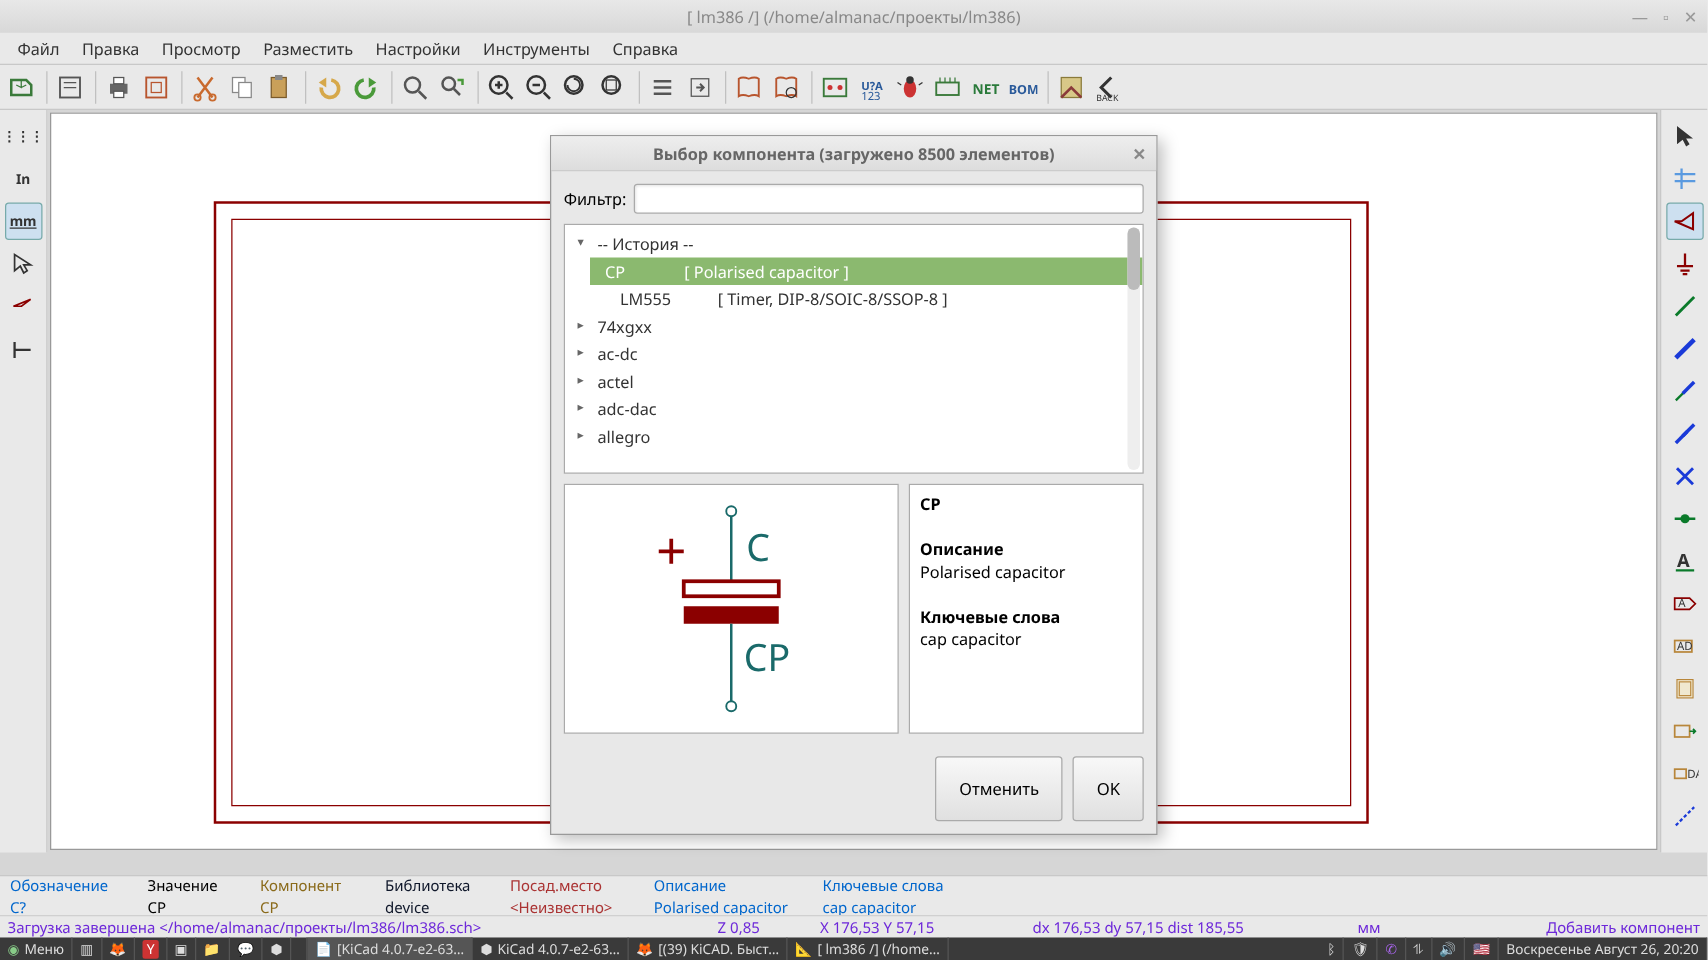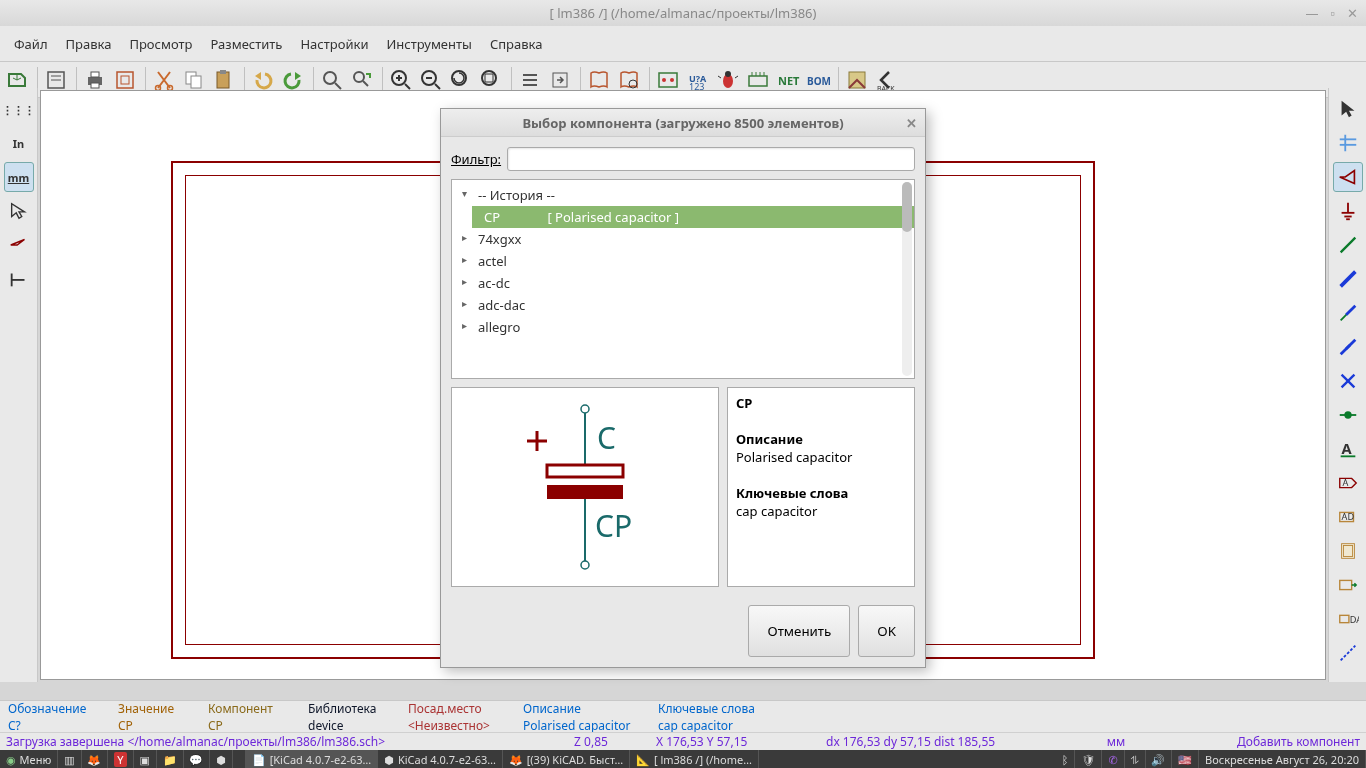--- a/index.html
+++ b/index.html
@@ -1,19 +1,19 @@
 <!DOCTYPE html>
 <html><head>
 <meta charset="utf-8">
 <style>
 * { margin:0; padding:0; box-sizing:border-box; font-family:"Noto Sans",Arial,sans-serif; }
 body { width:1366px; height:768px; background:#d6d6d6; overflow:hidden; position:relative; font-size:13px; }
 .titlebar { height:26px; background:linear-gradient(#e8e8e8,#d8d8d8); display:flex; align-items:center; justify-content:center; position:relative; color:#888; }
 .titlebar .winbtns { position:absolute; right:8px; top:4px; display:flex; gap:12px; color:#999; }
-.menubar { height:36px; background:#e9e9e9; border-bottom:1px solid #c8c8c8; display:flex; align-items:center; padding:0 6px; gap:2px; }
+.menubar { height:26px; background:#e9e9e9; border-bottom:1px solid #c8c8c8; display:flex; align-items:center; padding:0 6px; gap:2px; }
 .menubar span { padding:3px 8px; color:#333; }
 .toolbar { height:36px; background:#e9e9e9; border-bottom:1px solid #c8c8c8; display:flex; align-items:center; padding:0 4px; gap:2px; }
 .tbbtn { width:28px; height:28px; display:flex; align-items:center; justify-content:flex-start; border:1px solid transparent; border-radius:3px; }
 .tbsep { width:1px; height:26px; background:#c0c0c0; margin:0 3px; }
 .workarea { position:absolute; top:88px; left:0; right:0; bottom:86px; display:flex; }
 .leftbar { width:38px; background:#e9e9e9; border-right:1px solid #c8c8c8; display:flex; flex-direction:column; align-items:center; padding-top:6px; gap:4px; }
 .leftbtn { width:30px; height:30px; display:flex; align-items:center; justify-content:center; font-size:11px; font-weight:bold; color:#333; border:1px solid transparent; border-radius:3px; }
 .canvas { flex:1; background:#fff; position:relative; border:1px solid #999; margin:2px; }
 .sheet { position:absolute; left:130px; top:70px; right:230px; bottom:20px; border:2px solid #8b0000; }
 .sheet-inner { position:absolute; left:12px; top:12px; right:12px; bottom:12px; border:1px solid #8b0000; }
@@ -22,21 +22,21 @@
 .statusgrid { position:absolute; bottom:36px; left:0; right:0; height:32px; background:#e9e9e9; border-top:1px solid #c8c8c8; display:flex; font-size:12px;margin-top:28px; }
 .statcell { padding:2px 8px; display:flex; flex-direction:column; justify-content:center; }
 .statusbar2 { position:absolute; bottom:18px; left:0; right:0; height:18px; background:#e9e9e9; border-top:1px solid #d0d0d0; display:flex; align-items:center; padding:0 6px; font-size:12px; color:#6d28d9; }
 .taskbar { position:absolute; bottom:0; left:0; right:0; height:18px; background:#3a3a3a; display:flex; align-items:center; color:#ddd; font-size:11px; }
 .taskbar .tbitem { padding:0 6px; border-right:1px solid #555; height:100%; display:flex; align-items:center; gap:4px; }
 
 .dialog { position:absolute; left:440px; top:108px; width:486px; background:#e8e8e8; border:1px solid #999; box-shadow:4px 4px 12px rgba(0,0,0,0.25); }
 .dlgtitle { height:28px; display:flex; align-items:center; justify-content:center; background:linear-gradient(#eee,#ddd); color:#666; font-weight:bold; position:relative; border-bottom:1px solid #ccc; }
 .dlgtitle .x { position:absolute; right:8px; top:5px; color:#888; font-weight:bold; }
 .dlgbody { padding:10px; }
-.filterrow { display:flex; align-items:center; gap:6px; margin-bottom:8px;text-decoration:underline; }
+.filterrow { display:flex; align-items:center; gap:6px; margin-bottom:8px; }
 .filterrow input { flex:1; height:24px; border:1px solid #aaa; border-radius:3px; background:#fff; padding:0 6px; box-shadow:inset 1px 1px 2px rgba(0,0,0,0.1); }
 .treebox { border:1px solid #aaa; background:#fff; height:200px; overflow:auto; font-family:monospace; font-size:13px; padding:4px 0; position:relative; }
 .treerow { padding:2px 8px 2px 26px; white-space:pre; color:#333; position:relative; }
 .treerow.expander::before { content:"▸"; position:absolute; left:10px; color:#666; font-size:10px; }
 .treerow.histhead::before { content:"▾"; position:absolute; left:10px; color:#666; font-size:10px; }
 .treerow.sel { background:#8bb96f; color:#fff; margin-left:20px; padding-left:12px; }
 .treerow.child { padding-left:44px; }
 .previewrow { display:flex; gap:8px; margin-top:8px; }
 .previewbox { width:268px; height:200px; border:1px solid #aaa; background:#fff; display:flex; align-items:center; justify-content:center; }
 .infobox { flex:1; height:200px; border:1px solid #aaa; background:#fff; padding:6px 8px; font-size:13px; }
@@ -391,21 +391,21 @@
         </svg>
       </div>
   </div>
 </div>
 
 <div class="statusgrid">
   <div class="statcell" style="width:110px;color:#0066cc">
       <span>Обозначение</span>
       <span>C?</span>
     </div>
-  <div class="statcell" style="width:90px;color:#a16207">
+  <div class="statcell" style="width:90px;color:#000000">
       <span>Значение</span>
       <span>CP</span>
     </div>
   <div class="statcell" style="width:100px;color:#8a6a1a">
       <span>Компонент</span>
       <span>CP</span>
     </div>
   <div class="statcell" style="width:100px;color:#0f172a">
       <span>Библиотека</span>
       <span>device</span>
@@ -422,21 +422,21 @@
       <span>Ключевые слова</span>
       <span>cap capacitor</span>
     </div>
 </div>
 
 <div class="statusbar2">
   <span style="flex:0 0 520px">Загрузка завершена &lt;/home/almanac/проекты/lm386/lm386.sch&gt;</span>
   <span style="flex:0 0 130px;text-align:center">Z 0,85</span>
   <span style="flex:0 0 170px">X 176,53  Y 57,15</span>
   <span style="flex:0 0 260px">dx 176,53  dy 57,15  dist 185,55</span>
-  <span style="flex:0 0 60px;text-align:center">мм</span>
+  <span style="flex:0 0 60px;text-align:left">мм</span>
   <span style="flex:1;text-align:right">Добавить компонент</span>
 </div>
 
 <div class="taskbar">
   <div class="tbitem">
       <span style="color:#8c8">◉</span>
       <span>Меню</span>
     </div>
   <div class="tbitem">▥</div>
   <div class="tbitem">🦊</div>
@@ -470,23 +470,24 @@
     <span class="x">✕</span>
   </div>
   <div class="dlgbody">
     <div class="filterrow">
       <span>Фильтр:</span>
       <input type="text" value="" style="">
     </div>
     <div class="treebox">
       <div class="treerow histhead"><span>-- История --</span></div>
       <div class="treerow sel"><span>CP</span>              <span>[ Polarised capacitor ]</span></div>
+      <div class="treerow child"><span>LM555</span>           <span>[ Timer, DIP-8/SOIC-8/SSOP-8 ]</span></div>
       <div class="treerow expander"><span>74xgxx</span></div>
+      <div class="treerow expander"><span>ac-dc</span></div>
       <div class="treerow expander"><span>actel</span></div>
-      <div class="treerow expander"><span>ac-dc</span></div>
       <div class="treerow expander"><span>adc-dac</span></div>
       <div class="treerow expander"><span>allegro</span></div>
       <div class="scrollbar-v">
           <div class="thumb"></div>
         </div>
     </div>
     <div class="previewrow">
       <div class="previewbox">
         <svg width="180" height="180" viewBox="0 0 180 180">
           <line x1="90" y1="12" x2="90" y2="68" stroke="#1a6a6a" stroke-width="2"></line>

